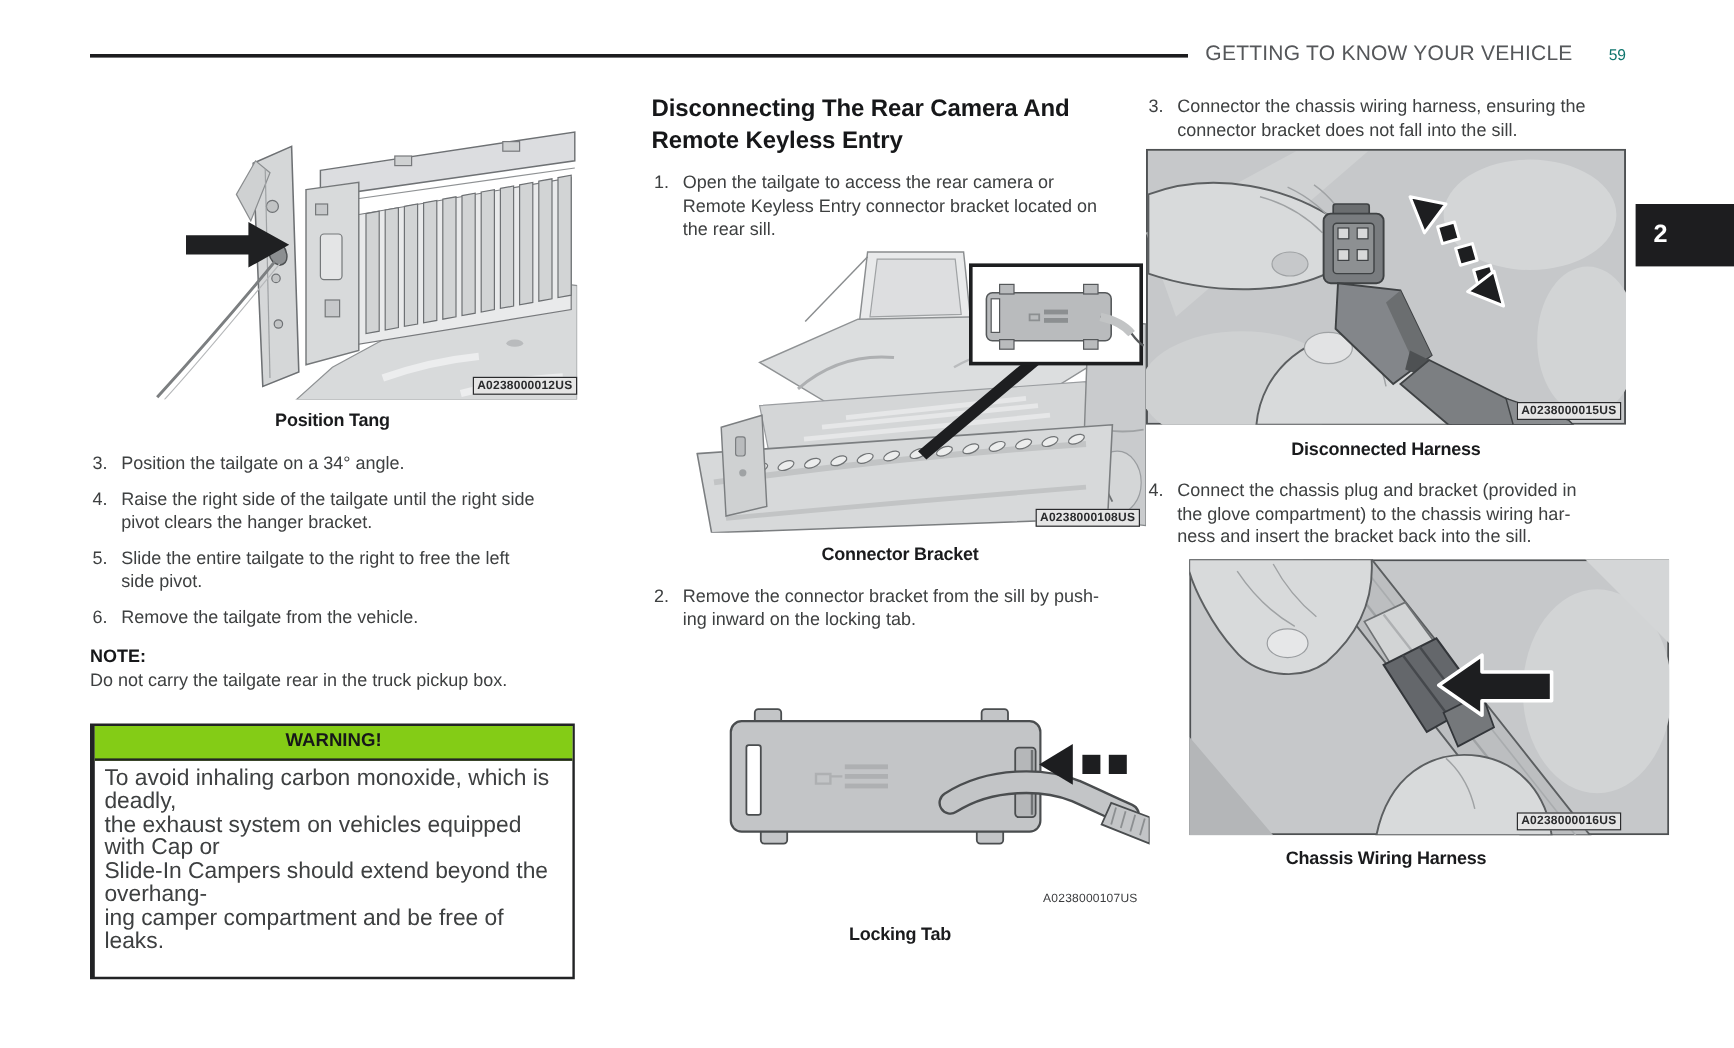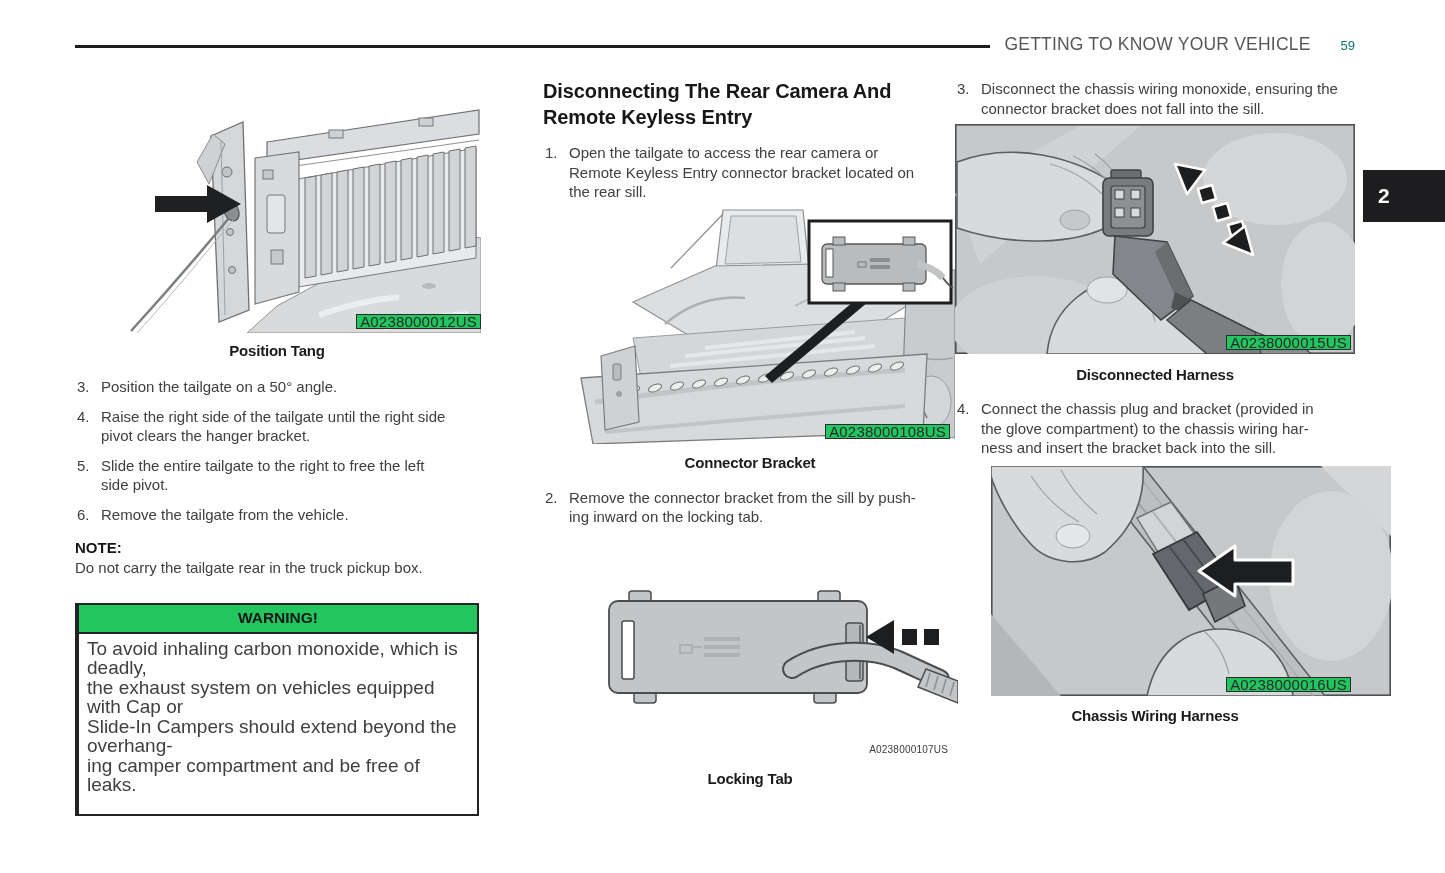--- a/index.html
+++ b/index.html
@@ -25,27 +25,27 @@
 
   .h1 { font-size:20px; line-height:26px; font-weight:bold; color:#161719; white-space:pre-line; letter-spacing:-.1px; }
   .step { position:relative; font-size:15px; line-height:19.5px; padding-left:26px; margin-top:10px; }
   .step .n { position:absolute; left:2px; top:0; }
   .step .t { white-space:pre-line; }
   .caption { font-size:15px; font-weight:bold; color:#1a1b1d; text-align:center; letter-spacing:-.2px; }
   .note-h { font-size:15px; font-weight:bold; color:#161719; }
   .note-t { font-size:15px; line-height:19.5px; }
 
   .figwrap { position:relative; }
-  .codebox { position:absolute; background:#22c55e; border:1px solid #2a2b2d; font-size:15px; font-weight:normal;
+  .codebox { position:absolute; background:#e5e5e5; border:1px solid #2a2b2d; font-size:10px; font-weight:bold;
              color:#2a2b2d; padding:1px 3px; line-height:11px; letter-spacing:.2px; }
   .codeplain { font-size:10px; font-weight:normal; color:#3a3b3d; text-align:right; letter-spacing:.2px; }
 
   
   .warn { border:2px solid #222325; border-left-width:4px; margin-top:25px; width:404px; }
-  .warn-h { background:#22c55e; border-bottom:2px solid #222325; text-align:center; font-weight:bold;
+  .warn-h { background:#84cc16; border-bottom:2px solid #222325; text-align:center; font-weight:bold;
             font-size:15.5px; color:#161719; padding:4px 0 5px; }
   .warn-b { font-size:19px; line-height:19.5px; padding:5px 8px 19px; white-space:pre-line; }
 
   svg { display:block; }
 </style>
 </head>
 <body>
 
 <div id="page">
 
@@ -109,21 +109,21 @@
         <polygon points="26,96 78,96 78,85 112,104 78,123 78,112 26,112" fill="#1f2022"></polygon>
       </svg>
       <div class="codebox" style="right:0; bottom:4px;">A0238000012US</div>
     </div>
 
     <div class="caption" style="margin-top:9px;">Position Tang</div>
 
     <div style="margin-top:18px;">
       <div class="step">
         <span class="n">3.</span>
-        <span class="t">Position the tailgate on a 50° angle.</span>
+        <span class="t">Position the tailgate on a 34° angle.</span>
       </div>
       <div class="step">
         <span class="n">4.</span>
         <span class="t">Raise the right side of the tailgate until the right side
 pivot clears the hanger bracket.</span>
       </div>
       <div class="step">
         <span class="n">5.</span>
         <span class="t">Slide the entire tailgate to the right to free the left
 side pivot.</span>
@@ -274,21 +274,21 @@
 
     <div class="codeplain" style="margin-top:27px; width:405px;">A0238000107US</div>
 
     <div class="caption" style="margin-top:15px; width:414px;">Locking Tab</div>
   </div>
 
   <div class="col" id="col-right">
 
     <div class="step" style="margin-top:0;">
       <span class="n">3.</span>
-      <span class="t">Disconnect the chassis wiring monoxide, ensuring the
+      <span class="t">Connector the chassis wiring harness, ensuring the
 connector bracket does not fall into the sill.</span>
     </div>
 
     <div class="figwrap" style="margin-top:6px; width:400px; height:230px;">
       <svg width="400" height="230" viewBox="0 0 400 230">
         <rect x="0.8" y="0.8" width="398.4" height="228.4" fill="#c6c8ca" stroke="#4e5153" stroke-width="1.6"></rect>
         <ellipse cx="320" cy="55" rx="72" ry="46" fill="#d4d6d7"></ellipse>
         <ellipse cx="368" cy="160" rx="42" ry="62" fill="#d2d4d5"></ellipse>
         <ellipse cx="80" cy="200" rx="85" ry="48" fill="#cfd1d2"></ellipse>
         <polygon points="0,70 125,2 185,2 25,140" fill="#d0d2d3"></polygon>

